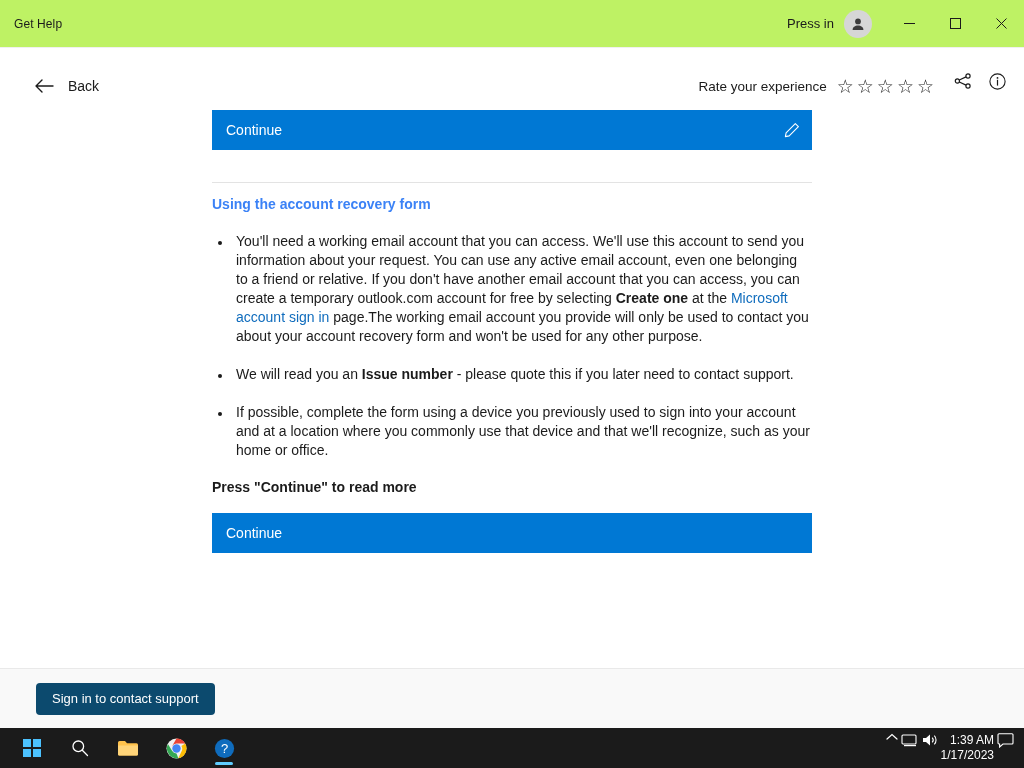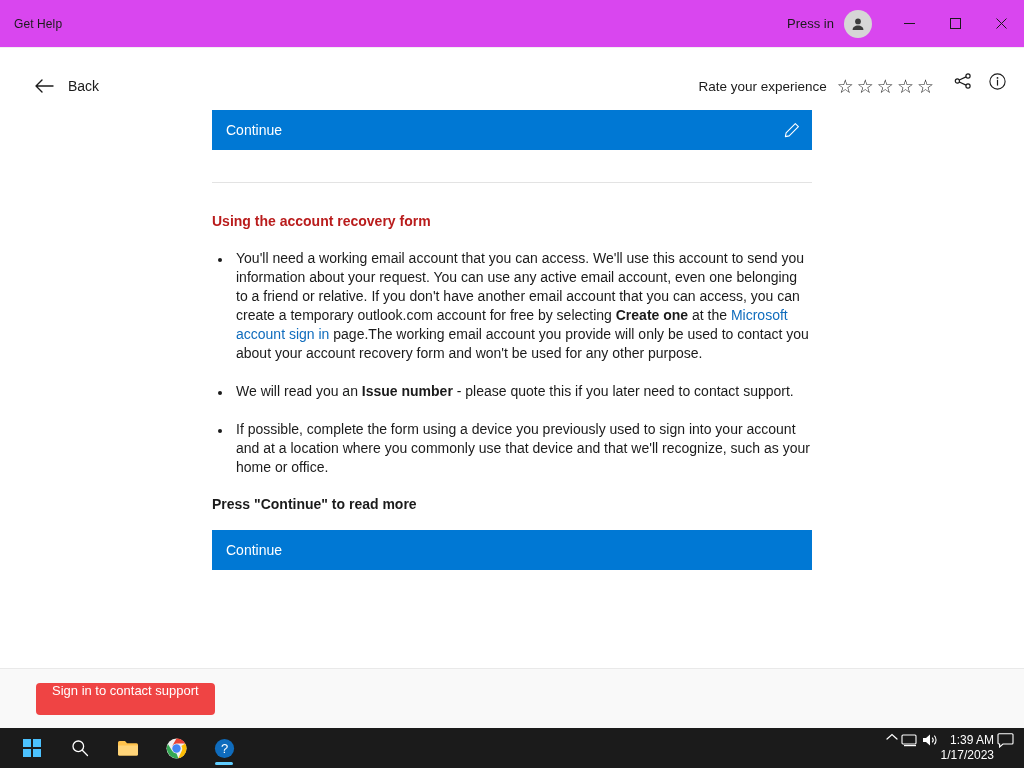--- a/index.html
+++ b/index.html
@@ -12,21 +12,21 @@
   }
   #app {
     position: relative;
     width: 1024px; height: 768px;
     background: #ffffff;
   }
 
   
   .titlebar {
     position: absolute; top: 0; left: 0; right: 0; height: 48px;
-    background: #d946ef;
+    background: #bef264;
     display: flex; align-items: center;
     border-bottom: 1px solid #f0f0f0;
   }
   .app-title {
     font-size: 12px; color: #1b1b1b;
     margin-left: 14px;
     letter-spacing: 0.1px;
   }
   .titlebar-spacer { flex: 1; }
   .signin-group {
@@ -95,22 +95,22 @@
   }
   .continue-btn .pencil {
     position: absolute; right: 12px; top: 50%; transform: translateY(-50%);
     display: flex; align-items: center;
   }
   .divider {
     height: 1px; background: #e3e3e3;
     margin: 32px 0 0 0;
   }
   .section-title {
-    font-size: 14px; font-weight: bold; color: #b91c1c;
-    margin-top: 30px;
+    font-size: 14px; font-weight: bold; color: #3b82f6;
+    margin-top: 13px;
   }
   .para {
     font-size: 14px; color: #1b1b1b; line-height: 1.33;
     margin-top: 8px;
   }
   ul.bullets {
     margin: 20px 0 0 0;
     padding-left: 20px;
   }
   ul.bullets li {
@@ -138,25 +138,25 @@
   
   .footer {
     position: absolute; left: 0; right: 0; bottom: 40px; height: 60px;
     background: #f9f9f9;
     border-top: 1px solid #e9e9e9;
     display: flex; align-items: center;
   }
   .footer-btn {
     margin-left: 36px;
     height: 32px;
-    background: #ef4444;
+    background: #0c4a6e;
     color: #fff;
     font-size: 13px;
     border-radius: 4px;
-    display: flex; 
+    display: flex; align-items: center;
     padding: 0 16px;
   }
 
   
   .taskbar {
     position: absolute; left: 0; right: 0; bottom: 0; height: 40px;
     background: #1b1b1b;
     display: flex; align-items: center;
   }
   .tb-left { display: flex; align-items: center; gap: 0; margin-left: 8px; }

